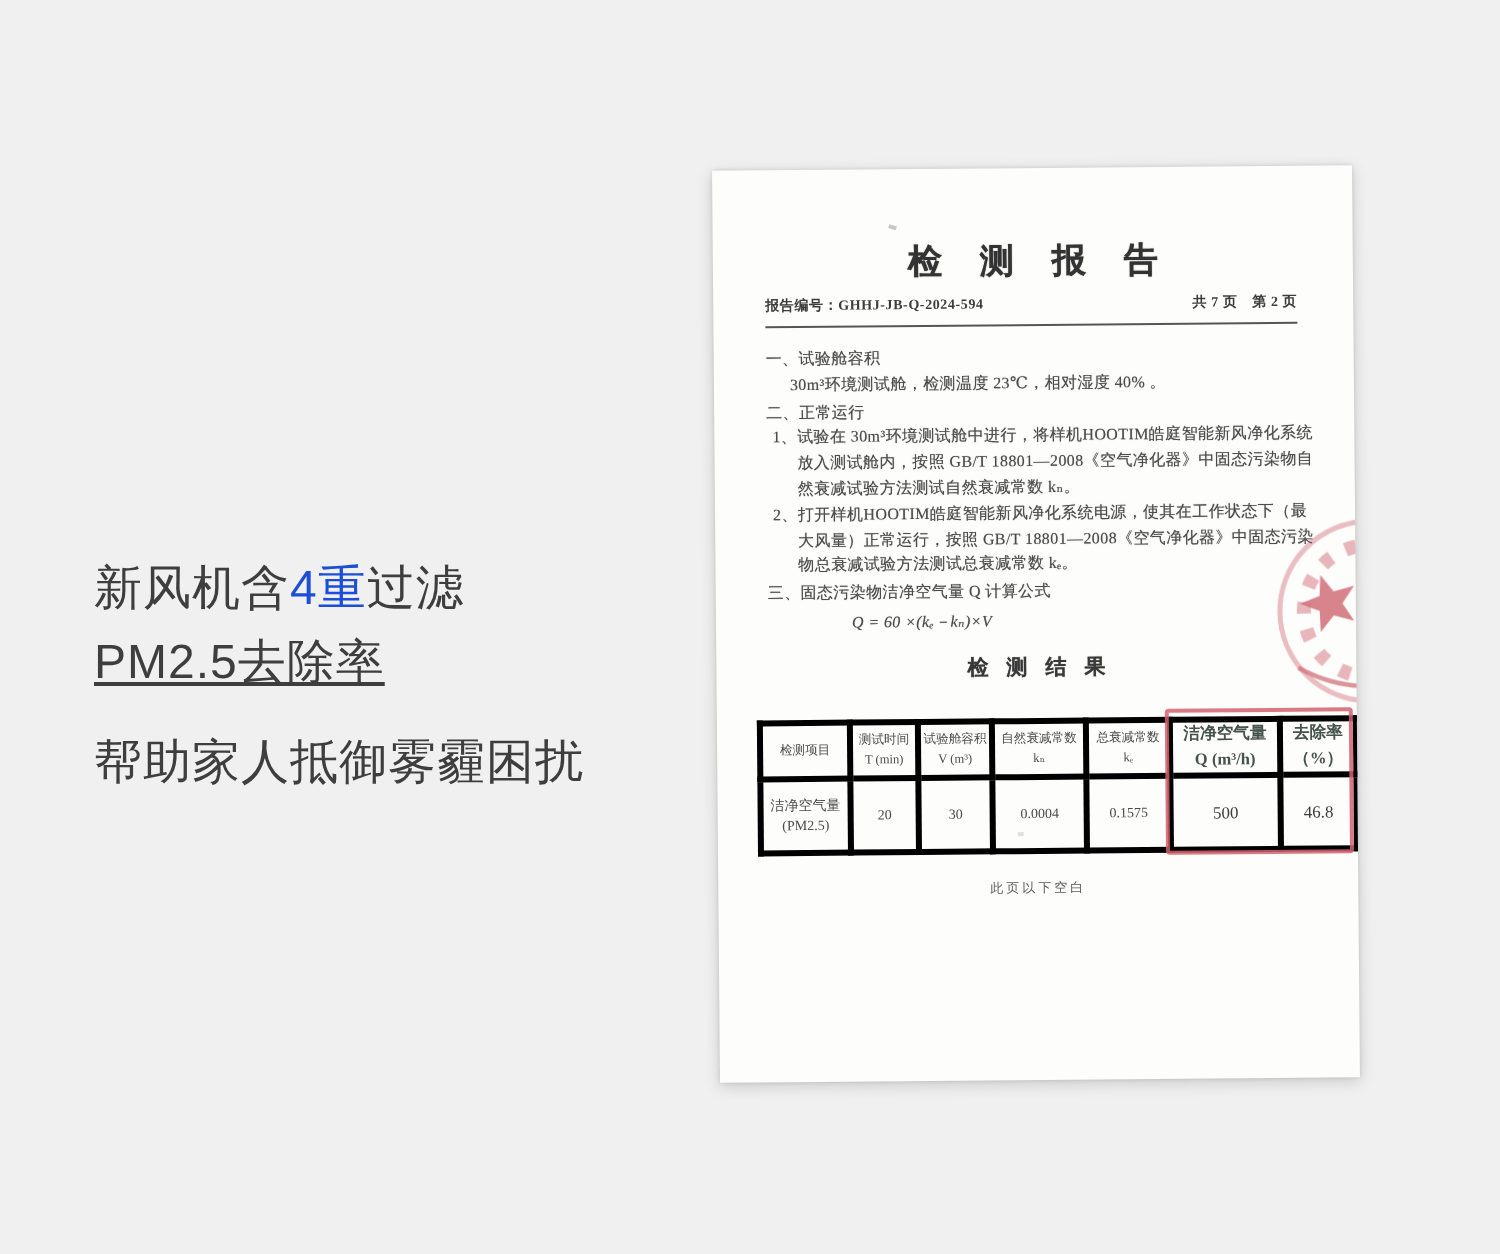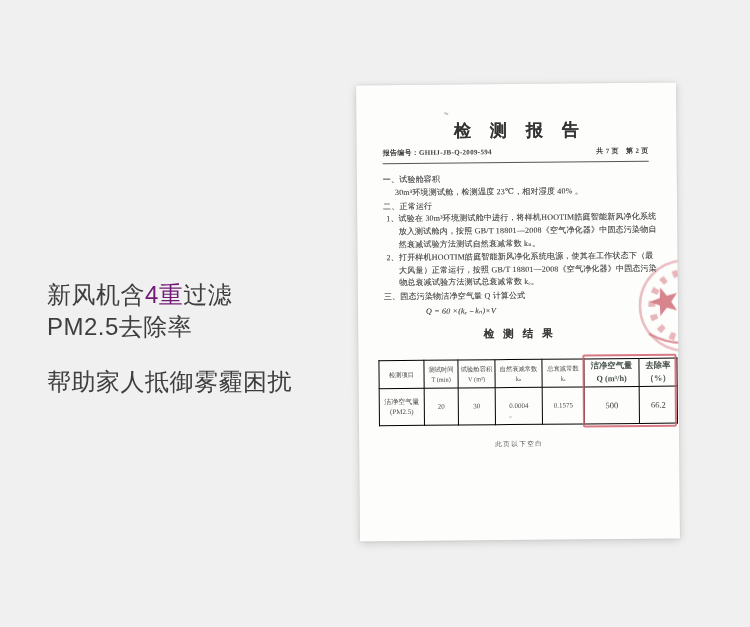--- a/index.html
+++ b/index.html
@@ -6,22 +6,22 @@
   body { background:#e8e8e8; }
   .canvas {
     position:relative; width:750px; height:627px; overflow:hidden;
     background:#f0f0f1;
     font-family:"Liberation Sans","DejaVu Sans",sans-serif;
   }
 
   
   .marketing { position:absolute; left:47px; top:279px; color:#3e3e3e; }
   .m-line  { font-size:24px; line-height:32px; letter-spacing:0.5px; white-space:nowrap; }
-  .accent  { color:#701a75; }
-  .m-line2 { display:flex; align-items:flex-start; height:42px; }
+  .accent  { color:#1d4ed8; }
+  .m-line2 { display:flex; align-items:center; height:42px;text-decoration:underline; }
   .m-line2 .big { font-size:41px; line-height:42px; letter-spacing:0; }
   .m-line3 { margin-top:13px; }
 
   
   .paper {
     position:absolute; left:358px; top:84px; width:320px; height:456px;
     background:#fdfdfc; overflow:hidden;
     transform:rotate(-0.5deg);
     box-shadow:0 2px 8px rgba(0,0,0,.16), 0 0 2px rgba(0,0,0,.12);
     font-family:"Liberation Serif","DejaVu Serif",serif;
@@ -60,21 +60,21 @@
   }
 
   .r-table {
     position:absolute; top:275px; left:20px; width:298px;
     border-collapse:collapse; table-layout:fixed;
   }
   .r-table col.c1{width:45px}.r-table col.c2{width:34px}.r-table col.c3{width:37px}
   .r-table col.c4{width:47px}.r-table col.c5{width:42px}.r-table col.c6{width:55px}
   .r-table col.c7{width:38px}
   .r-table th, .r-table td {
-    border:1px solid #000000; text-align:center; vertical-align:middle; padding:0;
+    border:3px solid #000000; text-align:center; vertical-align:middle; padding:0;
     color:#4a4a4a;
   }
   .r-table thead th { height:28px; font-size:6.3px; font-weight:normal; line-height:1.55; }
   .r-table tbody td { height:37px; font-size:7px; line-height:1.5; }
   .r-table thead th.hl { font-size:8.3px; font-weight:bold; color:#46524d; line-height:1.5; }
   .r-table tbody td.hl { font-size:8.5px; font-weight:normal; color:#3c3c3c; }
 
   .red-box {
     position:absolute; left:224px; top:271px; width:94px; height:73px;
     border:2.5px solid #d2616e; border-radius:2px; opacity:.85;
@@ -101,21 +101,21 @@
     <div class="m-line"><span>新风机含</span><span class="accent">4重</span><span>过滤</span></div>
     <div class="m-line m-line2">
         <span>PM2.5去除率</span>
       </div>
     <div class="m-line m-line3">帮助家人抵御雾霾困扰</div>
   </div>
 
   <div class="paper">
     <div class="r-title">检测报告</div>
     <div class="r-meta">
-      <span>报告编号：GHHJ-JB-Q-2009-594</span>
+      <span>报告编号：GHHJ-JB-Q-2024-594</span>
       <span>共 7 页　第 2 页</span>
     </div>
     <div class="r-rule"></div>
 
     <div class="r-body">
   <div class="r-line sec">
     <span class="num"></span>
     <span class="txt">一、试验舱容积</span>
   </div>
 
@@ -226,21 +226,21 @@
     <div>0.1575</div>
               <div></div>
   </td>
 
   <td class="hl">
     <div>500</div>
               <div></div>
   </td>
 
   <td class="hl">
-    <div>66.2</div>
+    <div>46.8</div>
               <div></div>
   </td>
 </tr>
       </tbody>
     </table>
 
     <div class="red-box"></div>
 
     <div class="r-footnote">此页以下空白</div>
 

